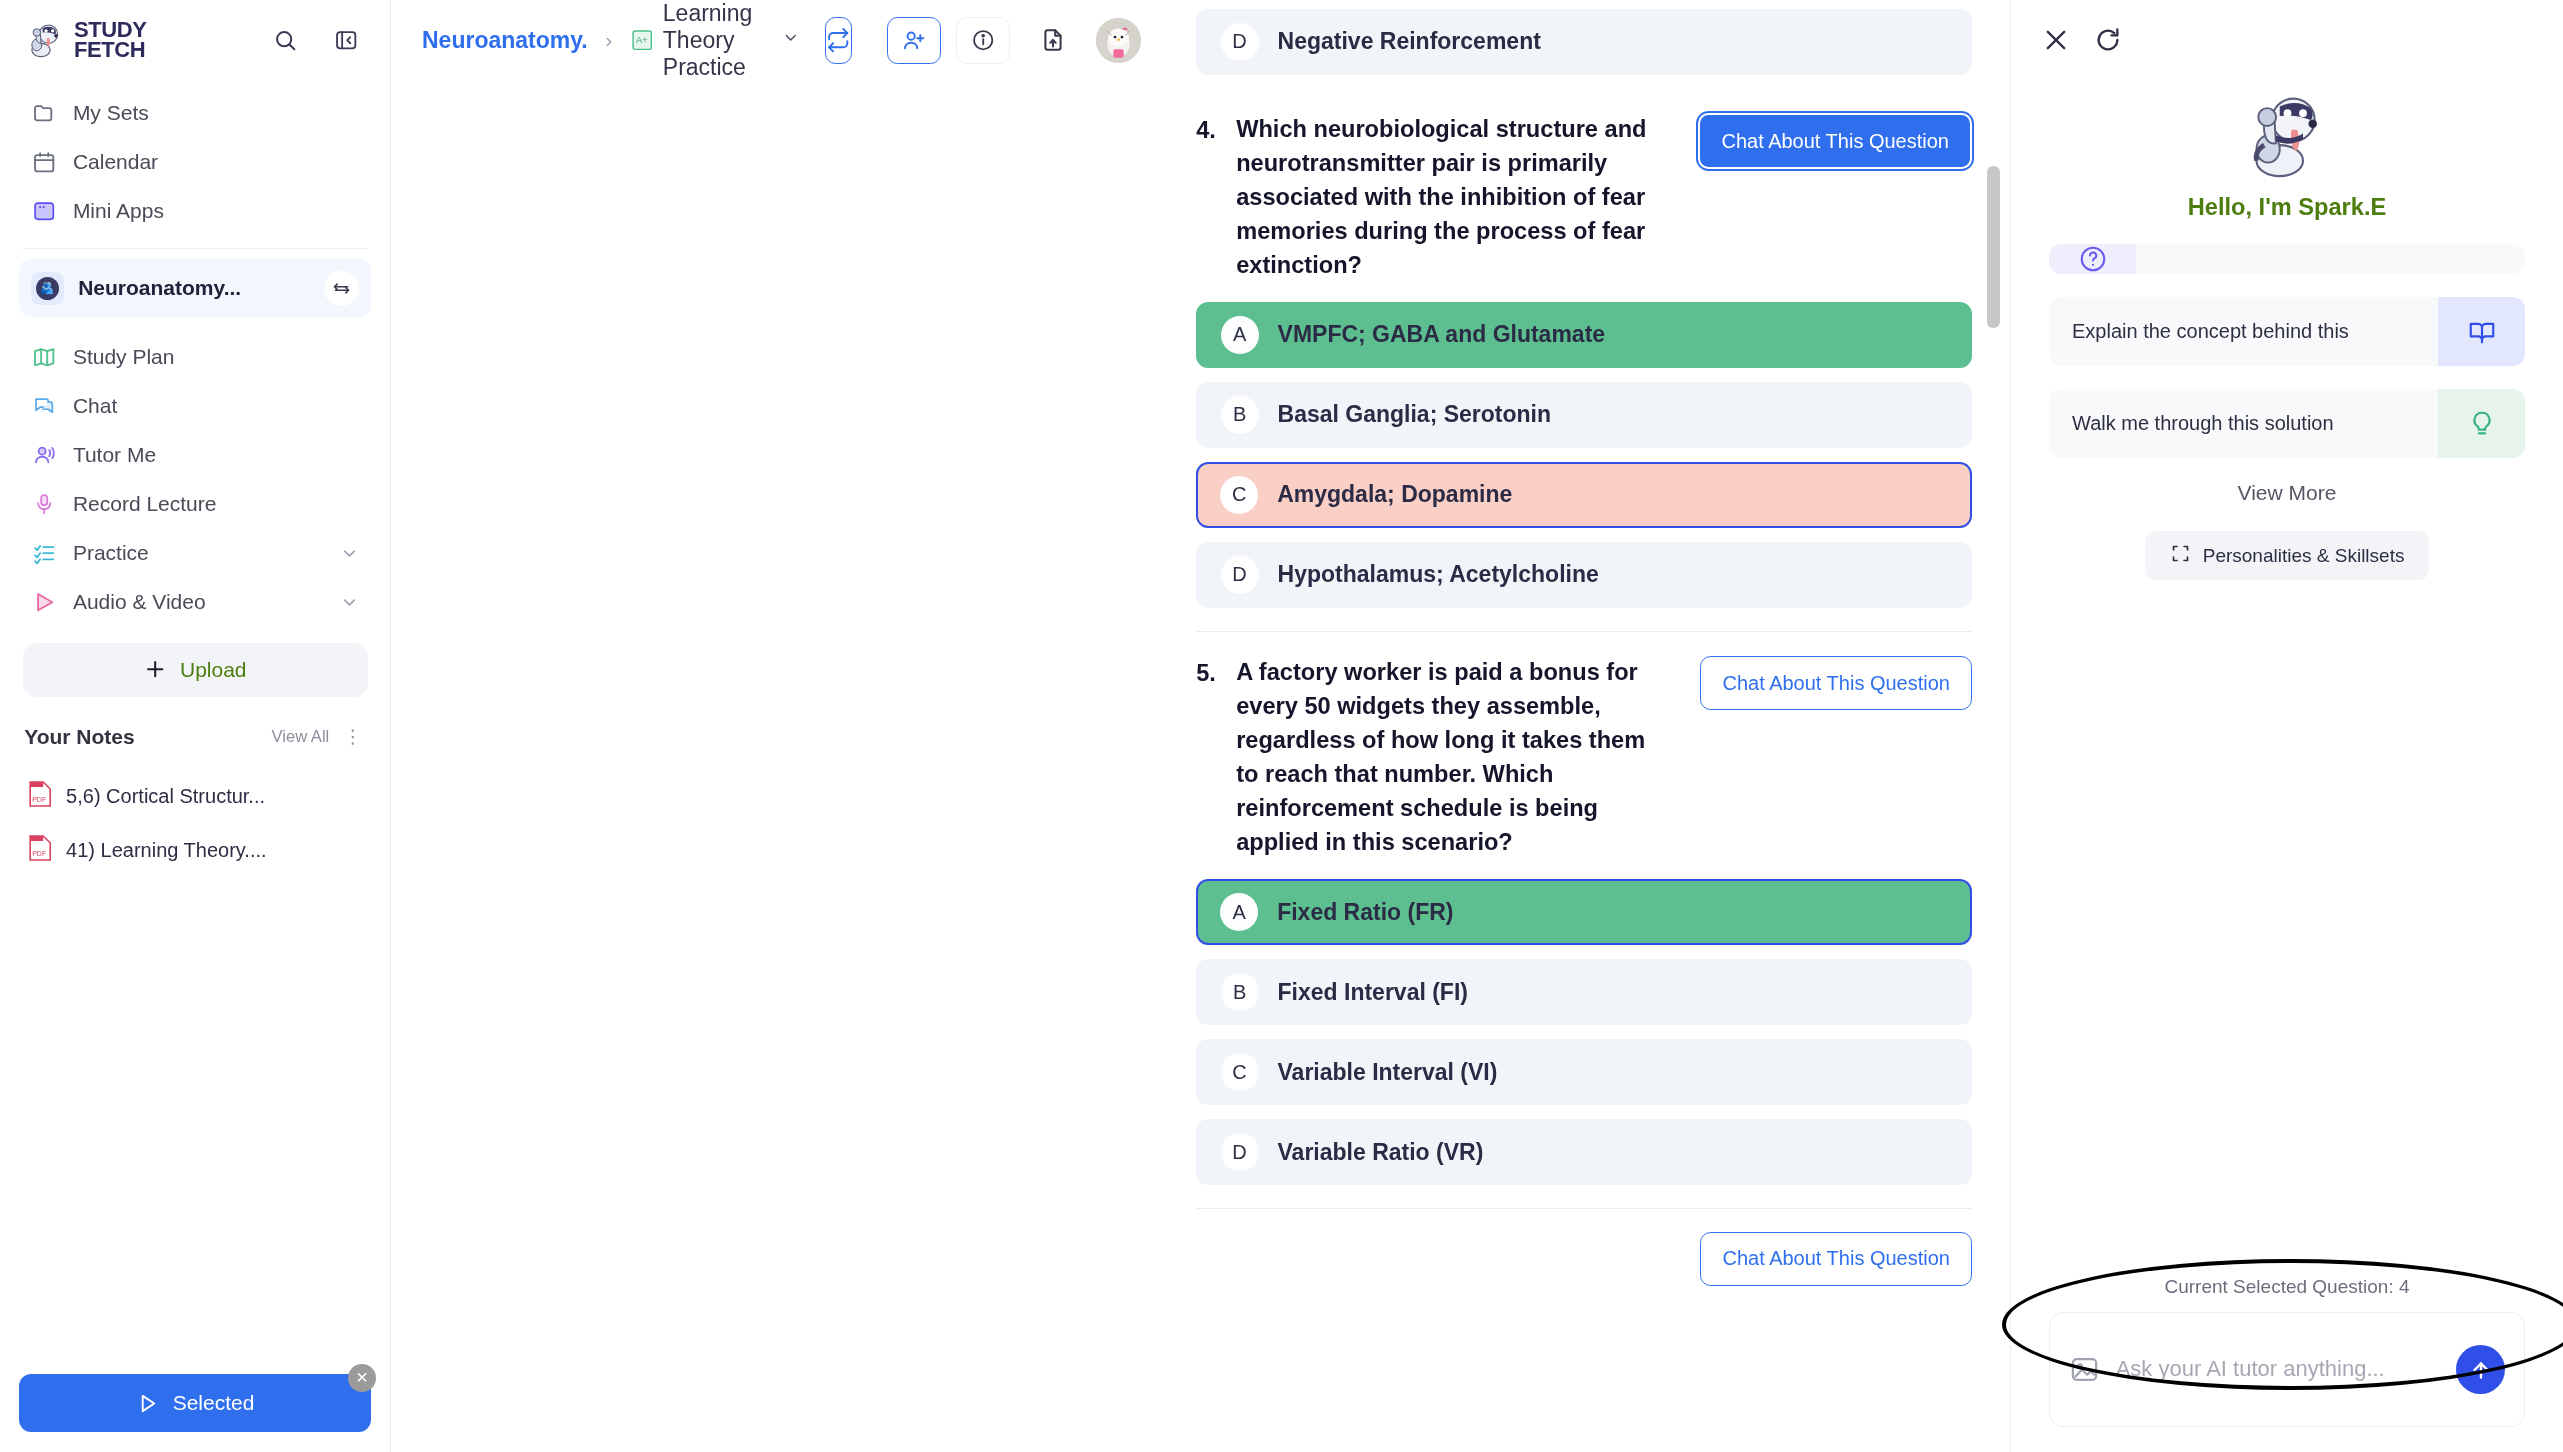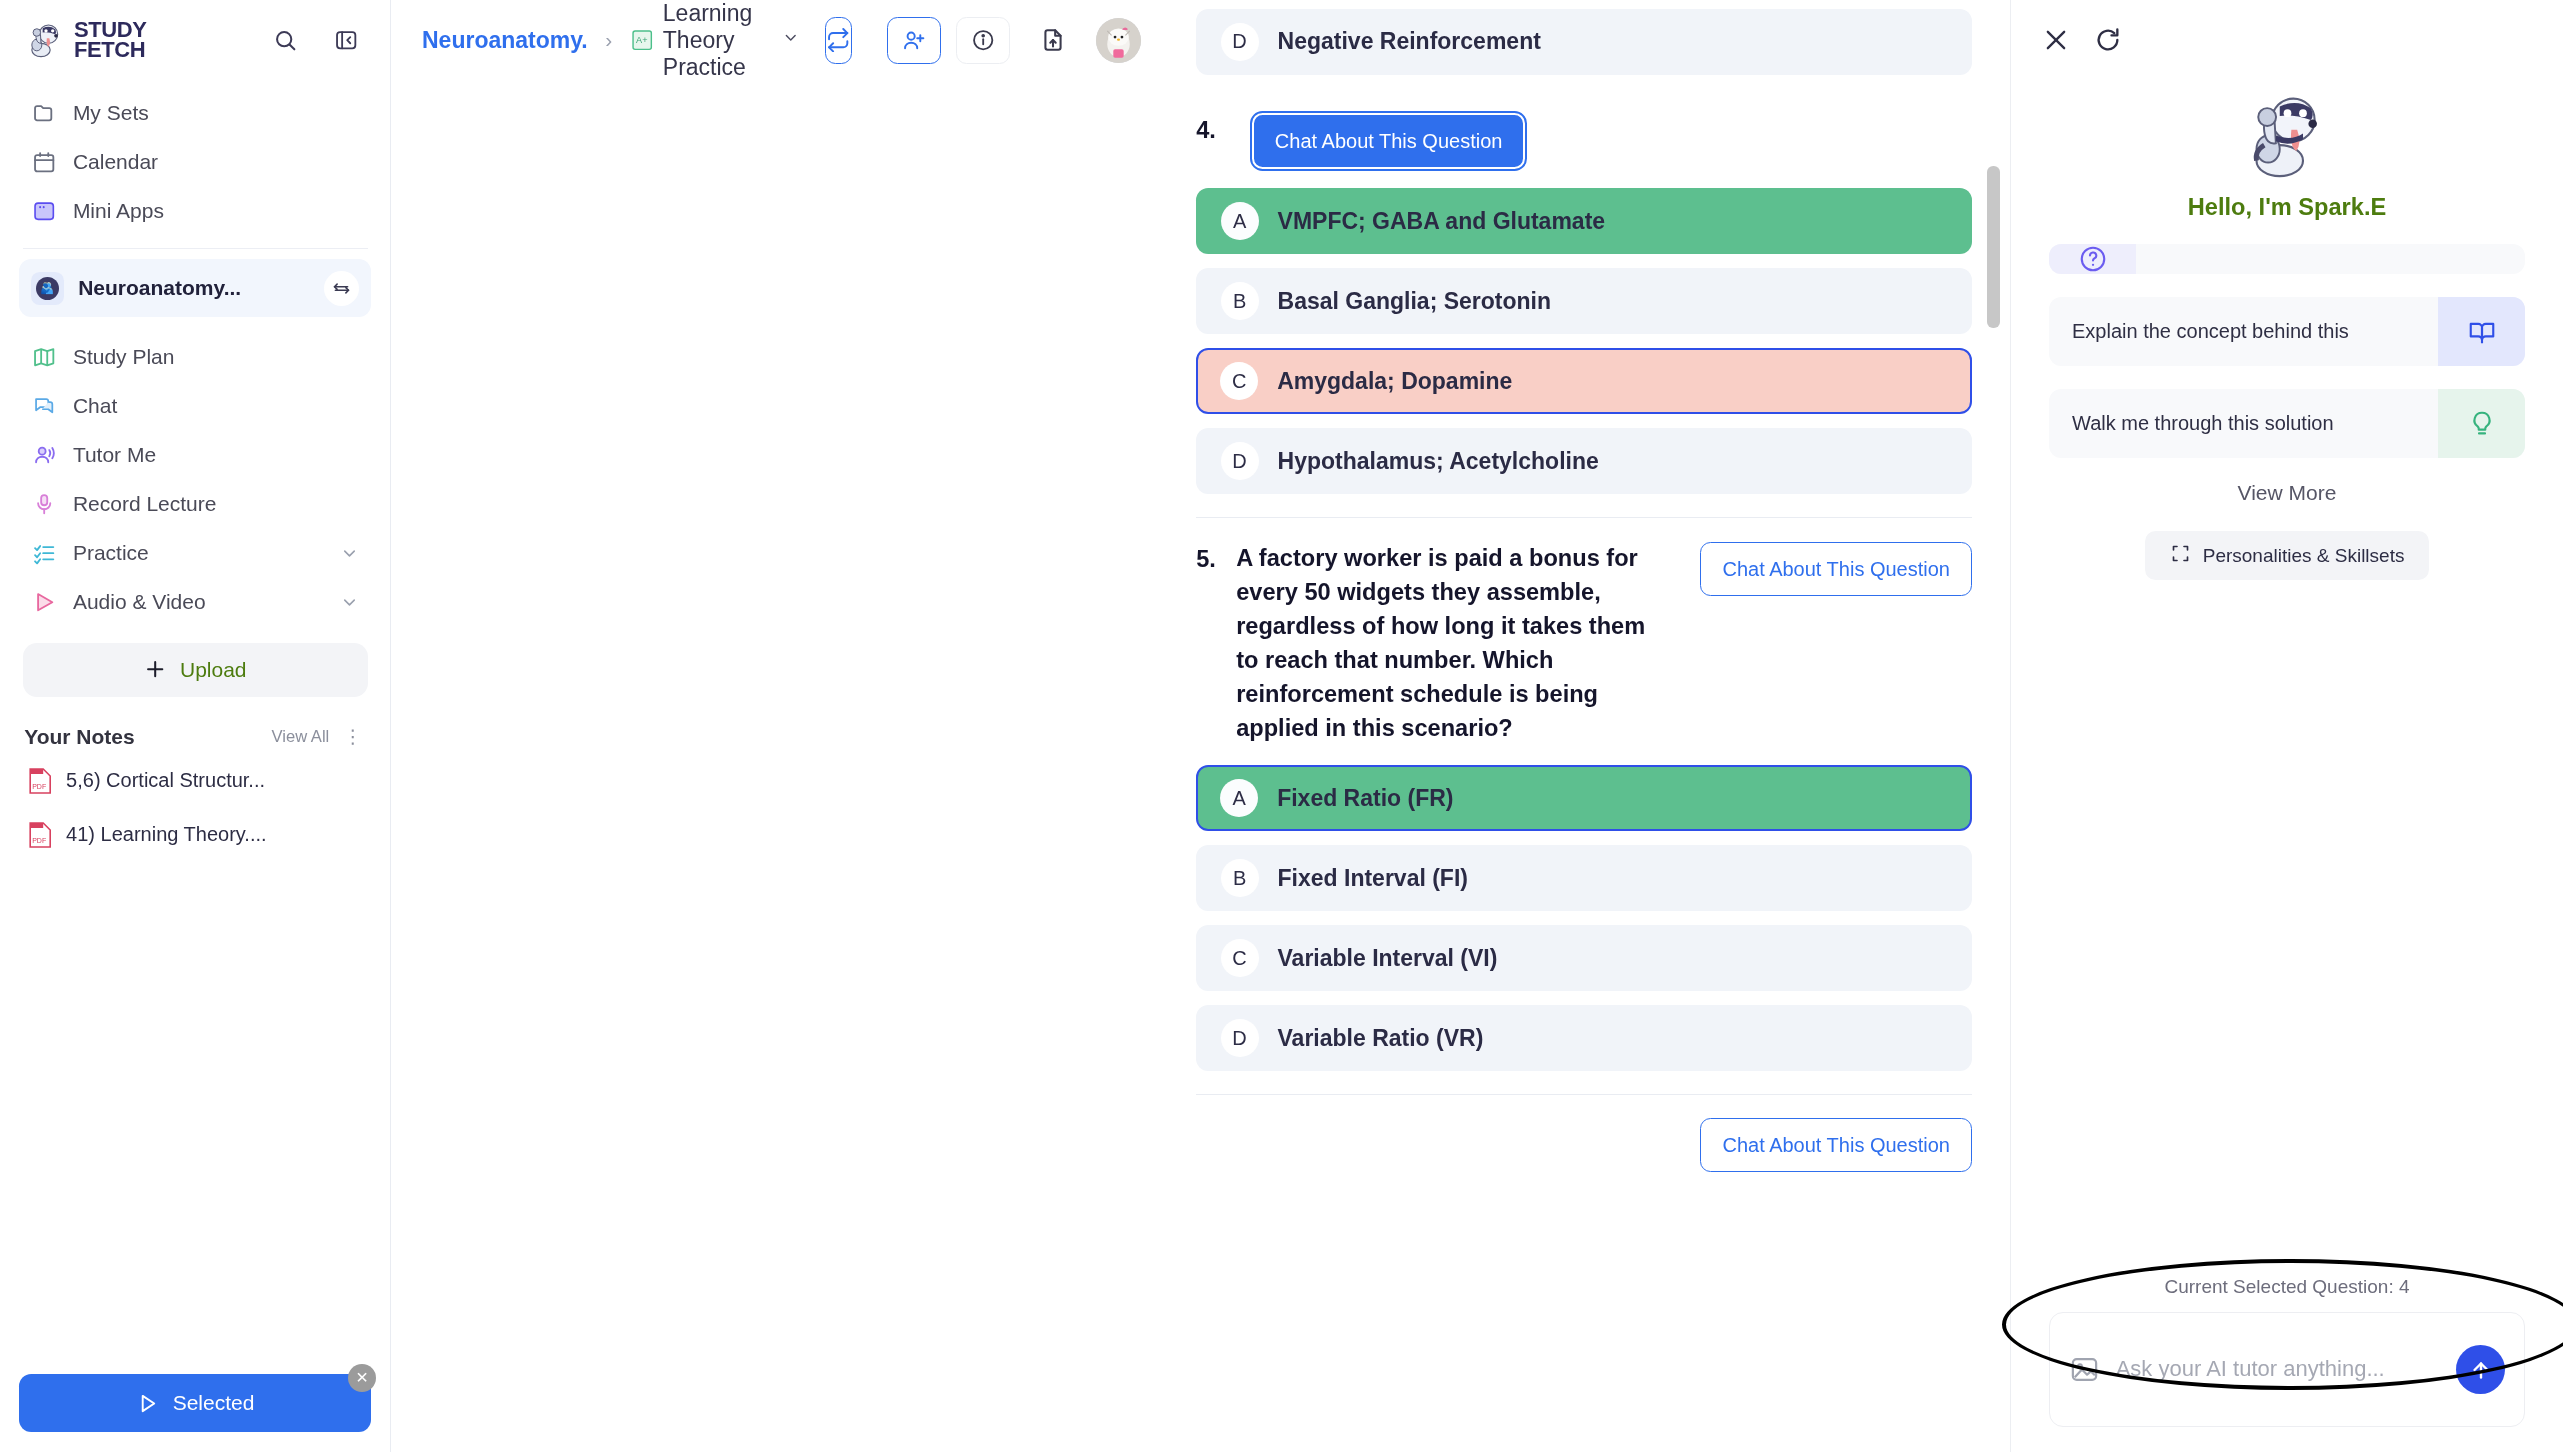--- a/index.html
+++ b/index.html
@@ -77,21 +77,21 @@
   }
 
   .notes-head {
     display: flex; align-items: center; margin: 28px 5.2px 5.2px 5.2px; gap: 10.5px;
   }
   .notes-title { font-size: 21px; color: #33333f; font-weight: 600; flex: 1; }
   .notes-viewall { font-size: 16.6px; color: #8b8f9c; cursor: pointer; }
   .notes-kebab { color: #8b8f9c; font-size: 19px; cursor: pointer; padding: 0 3.5px; line-height: 1;}
 
   .note-item {
-    display: flex; align-items: center; gap: 14px; height: 54px;
+    display: flex; align-items: flex-end; gap: 14px; height: 54px;
     padding: 0 8.7px; cursor: pointer;
   }
   .pdf-ico { width: 24.4px; height: 28px; flex: 0 0 24.4px; }
   .note-name {
     font-size: 20px; color: #2d2d44; white-space: nowrap;
     overflow: hidden; text-overflow: ellipsis;
   }
 
   .tutorials-wrap { position: absolute; left: 19px; right: 19px; bottom: 21px; }
   .tutorials-btn {
@@ -531,20 +531,21 @@
       <div class="scroll-inner">
 
         <div class="opt" style="margin-top:8.7px;">
           <span class="bullet">D</span>
           <span class="otext">Negative Reinforcement</span>
         </div>
 
         <div class="q-block">
           <div class="q-head">
             <span class="q-num">4.</span>
+            <span class="q-text">Which neurobiological structure and neurotransmitter pair is primarily associated with the inhibition of fear memories during the process of fear extinction?</span>
             <button class="chat-btn active">Chat About This Question</button>
           </div>
 
           <div class="opt correct">
             <span class="bullet">A</span>
             <span class="otext">VMPFC; GABA and Glutamate</span>
           </div>
           <div class="opt">
             <span class="bullet">B</span>
             <span class="otext">Basal Ganglia; Serotonin</span>

